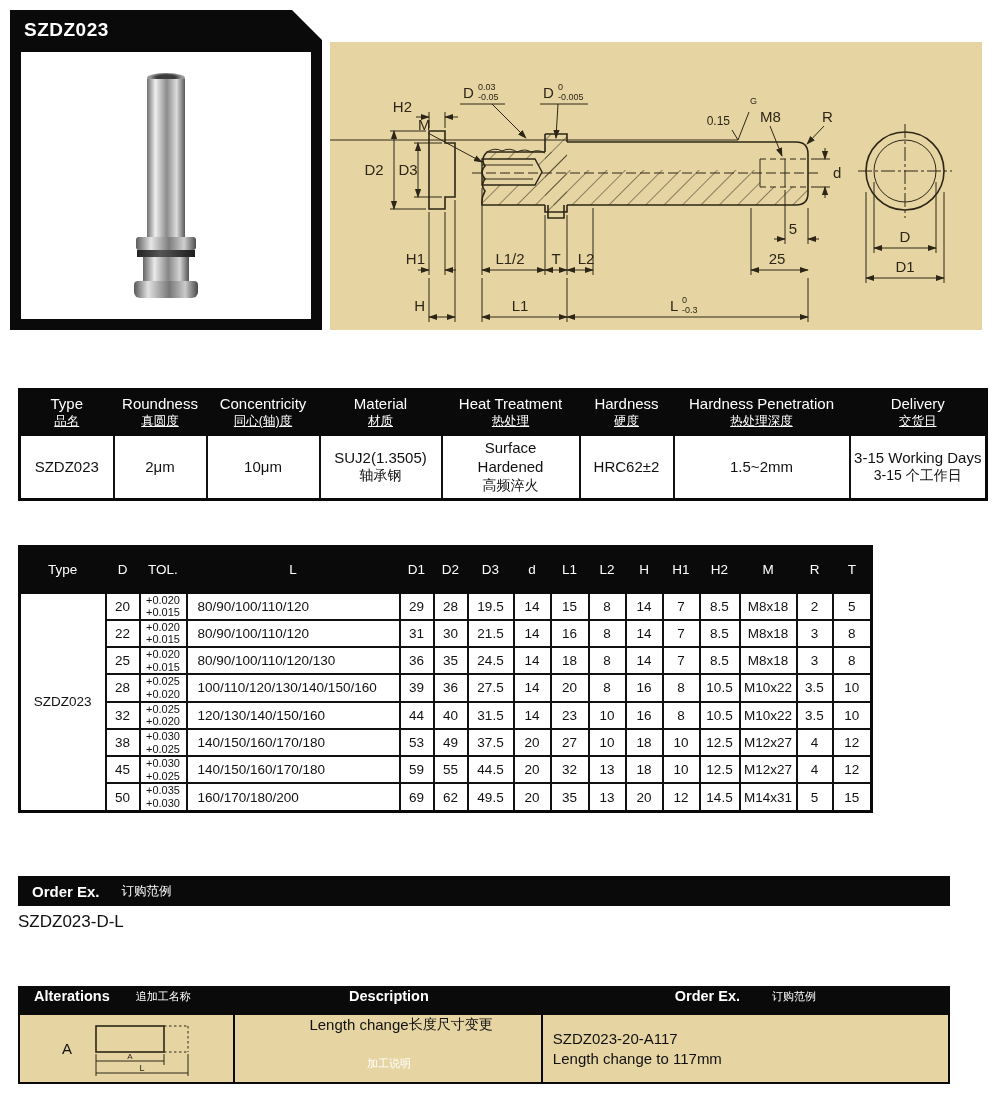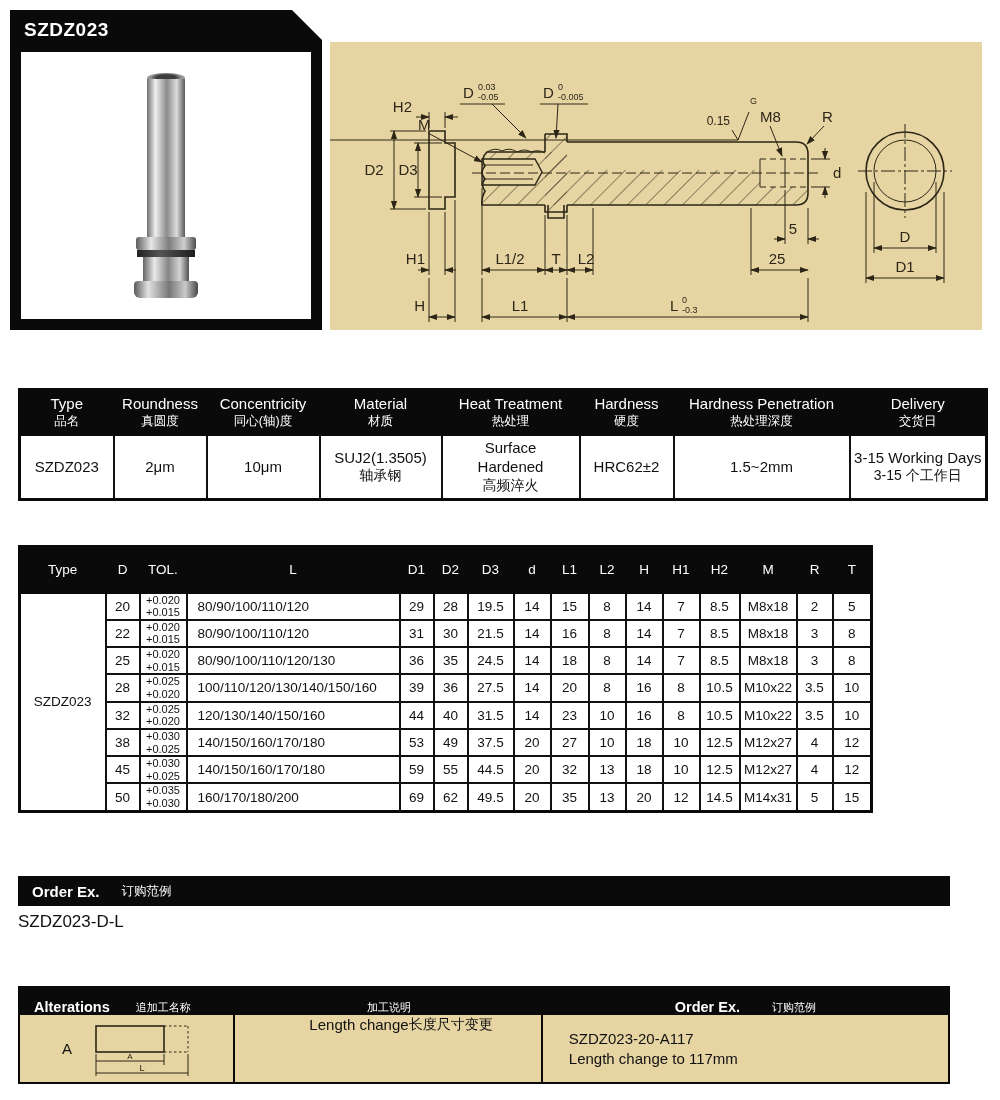--- a/index.html
+++ b/index.html
@@ -37,21 +37,21 @@
   .dtxt-m { fill:#2d2617; font-size:12px; }
 
   
   table { border-collapse:collapse; table-layout:fixed; }
   th,td { border:2px solid #111; text-align:center; vertical-align:middle; }
 
   
   .spec-table { position:absolute; left:18px; top:388px; width:967px; border:3px solid #0a0a0a; }
   .spec-table th { background:#0a0a0a; color:#fff; font-weight:normal; padding:4px 2px; border-color:#0a0a0a; }
   .spec-table th .en { font-size:15px; }
-  .spec-table th .zh { font-size:12.5px; margin-top:1px; }
+  .spec-table th .zh { font-size:12.5px; margin-top:1px;text-decoration:underline; }
   .spec-table td { height:64px; font-size:15px; background:#fff; }
   .spec-table td div { line-height:1.25; }
   .cell-sub { font-size:14px; }
 
   
   .dim-table { position:absolute; left:18px; top:545px; width:852px; border:3px solid #0a0a0a; }
   .dim-table th { background:#0a0a0a; color:#fff; font-weight:normal; font-size:13.5px; height:46px; border-color:#0a0a0a; }
   .dim-table td { height:27px; font-size:13.5px; background:#fff; border-width:2px; }
   .dim-table td.l-cell { text-align:left; padding-left:10px; }
   .dim-table td.tol-cell div { font-size:11px; line-height:1.15; }
@@ -59,30 +59,30 @@
 
   
   .order-bar { position:absolute; left:18px; top:876px; width:932px; height:30px; background:#0a0a0a;
     display:flex; align-items:center; color:#fff; }
   .order-bar .en { font-weight:bold; font-size:15px; margin-left:14px; }
   .order-bar .zh { font-size:12.5px; margin-left:22px; }
   .order-example { position:absolute; left:18px; top:912px; font-size:17px; color:#111; }
 
   
   .alt-table { position:absolute; left:18px; top:986px; width:932px; border:2px solid #0a0a0a; }
-  .alt-header { display:flex; background:#0a0a0a; color:#fff; height:27px; align-items:flex-end; }
+  .alt-header { display:flex; background:#0a0a0a; color:#fff; height:27px; align-items:flex-start; }
   .alt-header .c1 { width:216px; display:flex; align-items:center; padding-left:14px; gap:26px; }
   .alt-header .c2 { width:309px; display:flex; align-items:center; justify-content:center; gap:52px;flex-direction:column; }
   .alt-header .c3 { width:407px; display:flex; align-items:center; justify-content:center; gap:32px; }
   .alt-header .en { font-weight:bold; font-size:14.5px; }
   .alt-header .zh { font-size:11px; }
   .alt-body { display:flex; background:#e6d5a3; height:67px; }
   .alt-body .c1 { width:216px; display:flex; align-items:center; padding-left:42px; gap:16px; border-right:2px solid #0a0a0a; }
   .alt-body .c2 { width:309px; display:flex; flex-direction:row; justify-content:center; padding-left:26px; border-right:2px solid #0a0a0a; }
-  .alt-body .c3 { width:407px; display:flex; flex-direction:column; justify-content:center; padding-left:26px; }
+  .alt-body .c3 { width:407px; display:flex; flex-direction:column; justify-content:center; padding-left:10px; }
   .alt-code { font-size:15px; }
   .alt-line1 { font-size:15px; line-height:1.3; }
   .alt-line2 { font-size:14px; line-height:1.3; }
 </style>
 </head>
 <body>
 
 <div class="page">
 
   <div class="photo-card">

